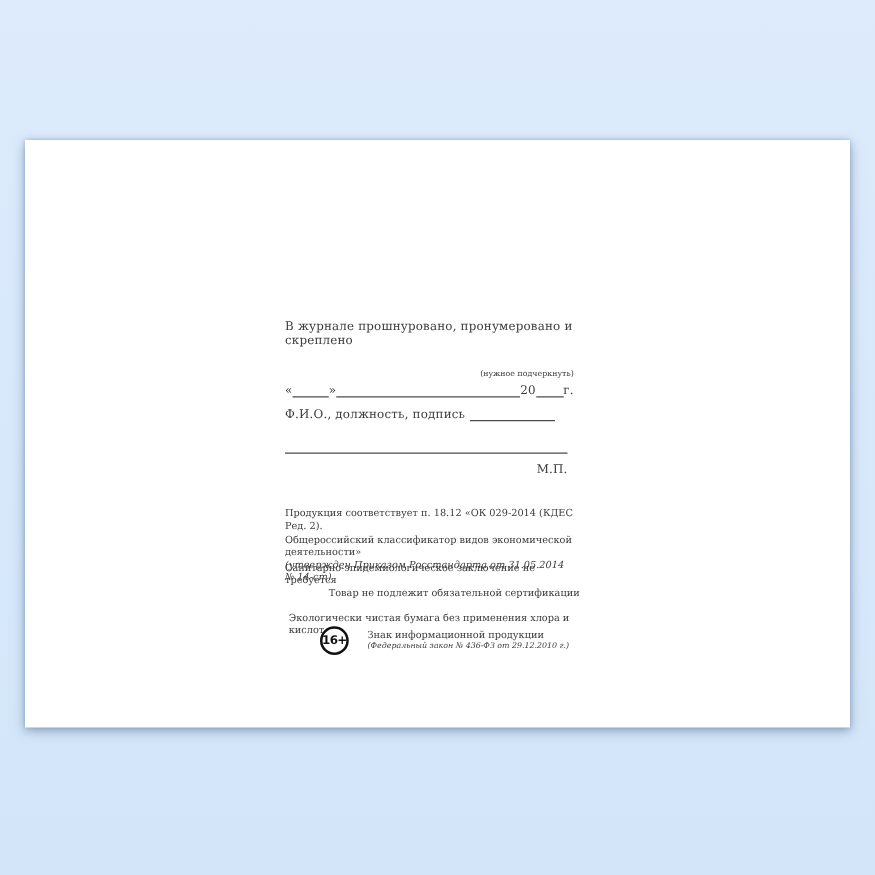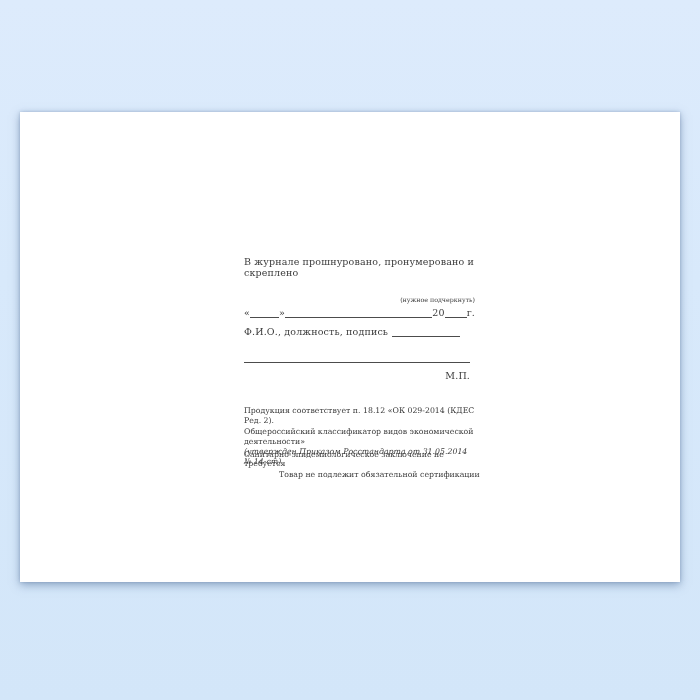--- a/index.html
+++ b/index.html
@@ -16,21 +16,21 @@
     width: 660px; height: 470px;
     background: #ffffff;
     box-shadow: 0 3px 9px rgba(82, 112, 152, 0.55), 0 0 3px rgba(82, 112, 152, 0.35);
   }
   .content {
     position: absolute;
     left: 208px; top: 0;
     width: 231px; height: 100%;
     color: #3b3b3b;
   }
-  .abs { position: absolute; left: 16px; width: 100%; }
+  .abs { position: absolute; left: 0; width: 100%; }
   .main-size { font-size: 9.5px; letter-spacing: 0.15px; }
   .small-size { font-size: 7.8px; }
   .tiny-size { font-size: 6.3px; }
   .row { display: flex; align-items: flex-end; white-space: nowrap; }
   .blank {
     display: inline-block;
     border-bottom: 1px solid #4c4c4c;
     height: 11px;
   }
   .grow { flex: 1 1 auto; }
@@ -85,16 +85,24 @@
     <div class="abs small-size" style="top:294px; line-height:10.3px;">
       <div>Продукция соответствует п. 18.12 «ОК 029-2014 (КДЕС Ред. 2).</div>
       <div>Общероссийский классификатор видов экономической деятельности»</div>
       <div class="italic">(утвержден Приказом Росстандарта от 31.05.2014 № 14-ст)</div>
     </div>
 
     <div class="abs small-size" style="top:338px;">Санитарно-эпидемиологическое заключение не требуется</div>
 
     <div class="abs small-size" style="top:358px; padding-left:3px;margin-left:32px;">Товар не подлежит обязательной сертификации</div>
 
+    <div class="abs small-size" style="top:378px; padding-left:3px;">Экологически чистая бумага без применения хлора и кислот</div>
 
+    <div class="abs badge-row" style="top:389px; left:28px; width:203px;">
+      <div class="age-badge">16+</div>
+      <div class="badge-text">
+        <div class="small-size">Знак информационной продукции</div>
+        <div class="tiny-size italic" style="margin-top:1px;">(Федеральный закон № 436-ФЗ от 29.12.2010 г.)</div>
+      </div>
+    </div>
 
   </div>
 </div>
 
 </body></html>

